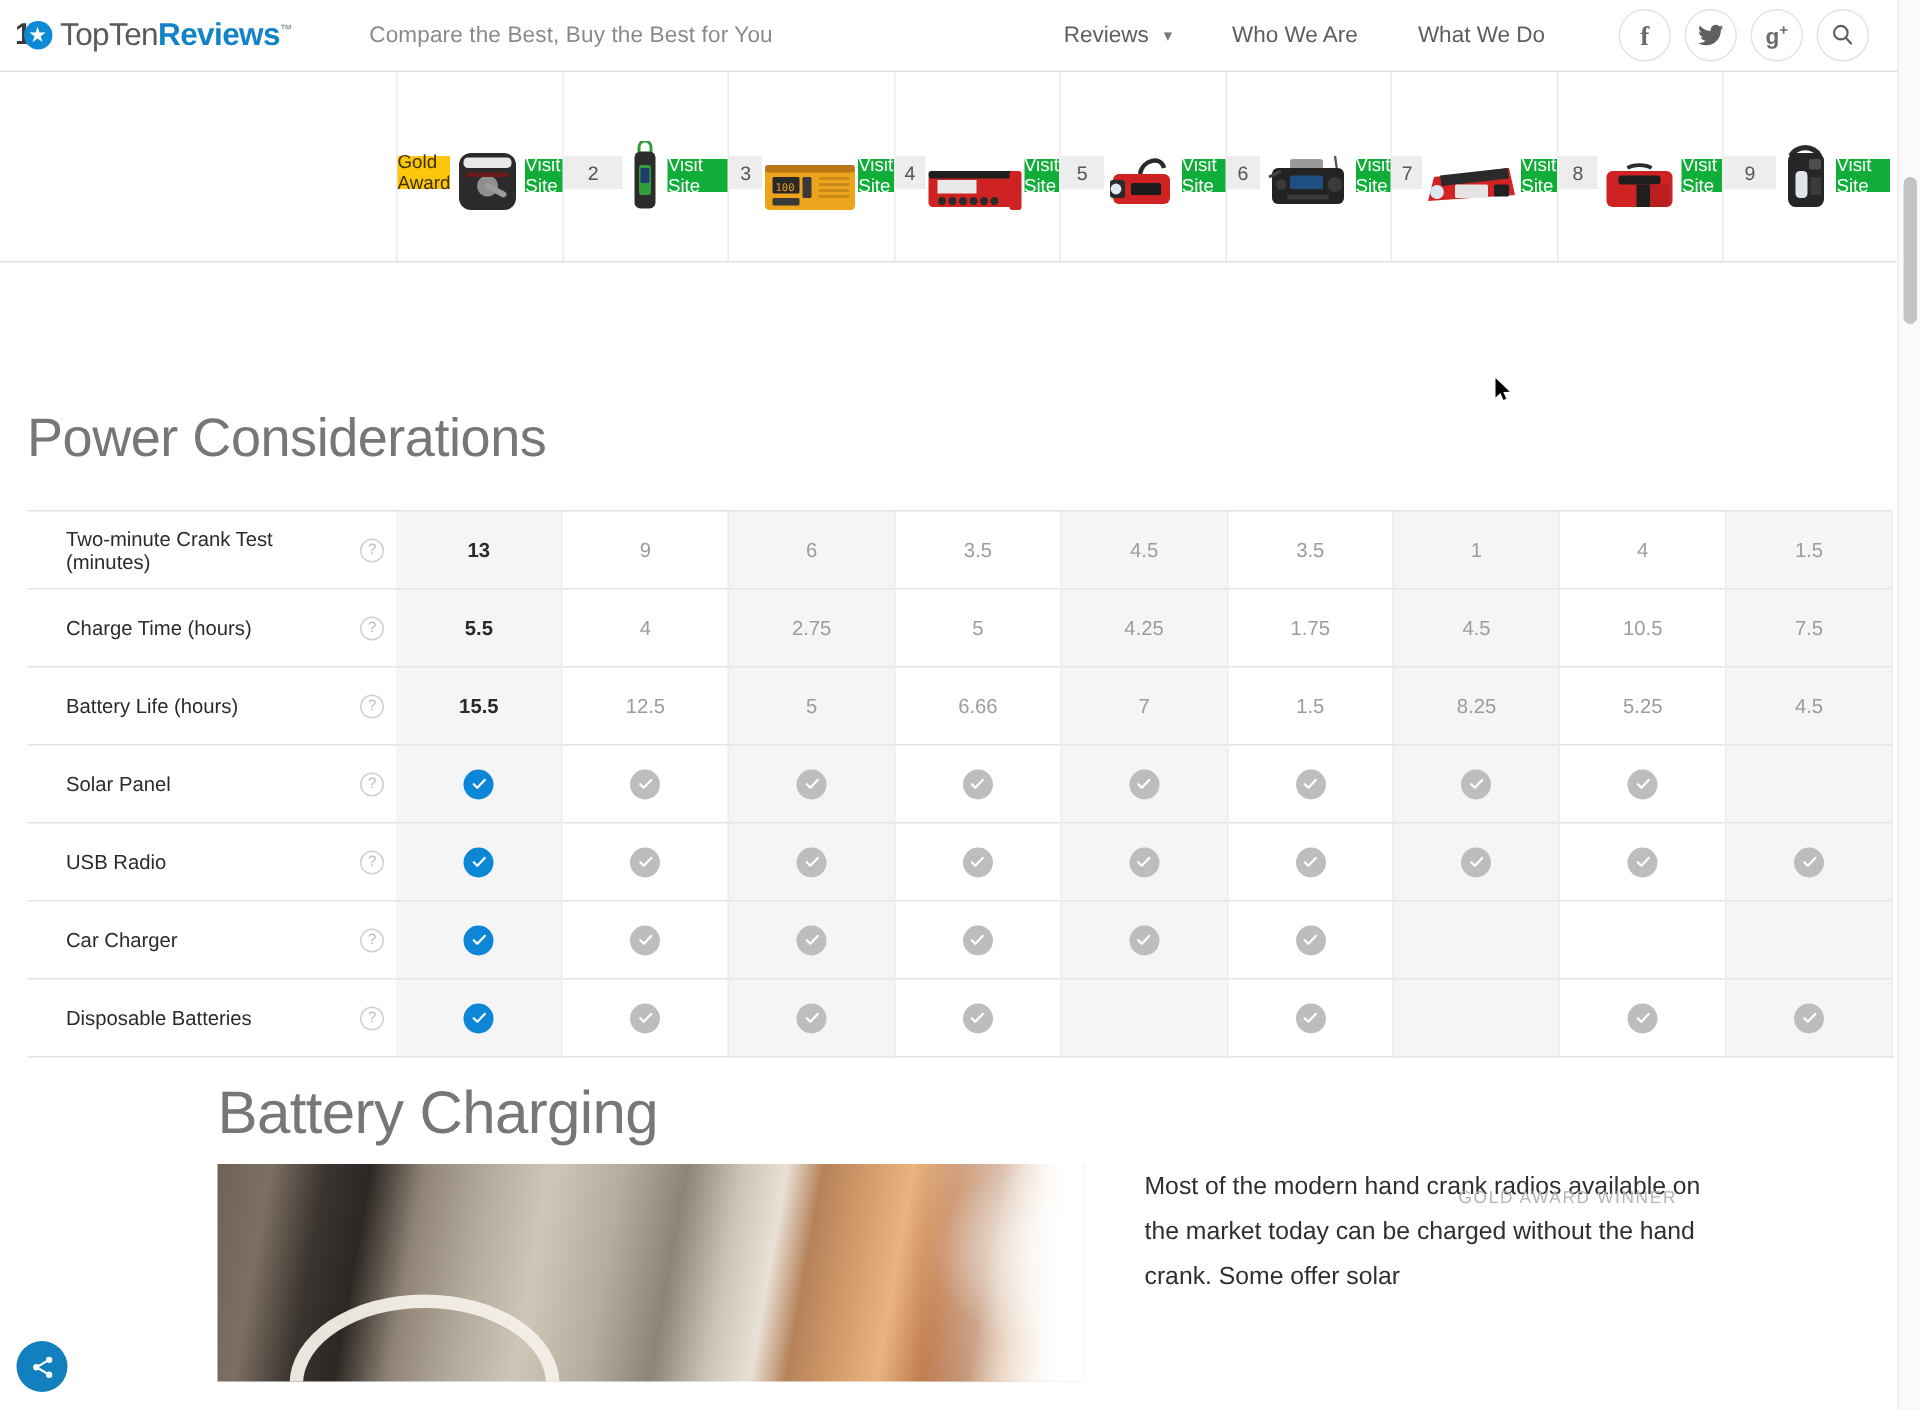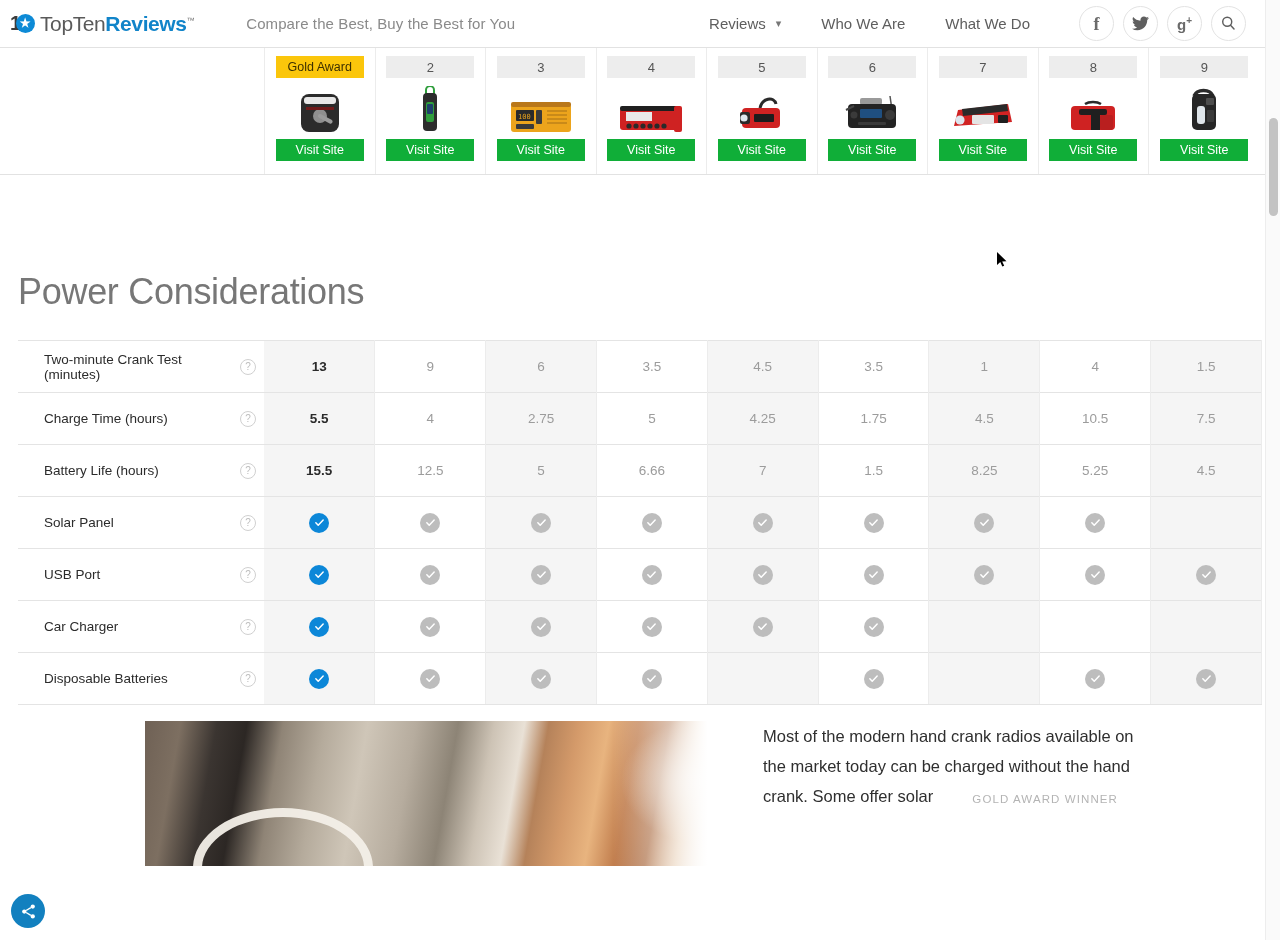--- a/index.html
+++ b/index.html
@@ -85,21 +85,20 @@
     width: 265px;
     border-right: 1px solid #ececec;
     flex: none;
   }
   .prod-cell {
     width: 110.5px;
     flex: none;
     border-right: 1px solid #ececec;
     padding-top: 8px;
     display: flex;
-    flex-direction: column;
     align-items: center;
     position: relative;
   }
   .prod-cell:last-child { border-right: none; }
   .rank-badge {
     width: 88px; height: 22px;
     background: #ededed;
     color: #555;
     font-size: 13px;
     display: flex; align-items: center; justify-content: center;
@@ -578,21 +577,21 @@
         <td class="c8"><span class="chk">
             <svg width="11" height="11" viewBox="0 0 12 12">
               <path d="M2 6.3 L4.6 8.9 L10 3.2" fill="none" stroke="#fff" stroke-width="1.6" stroke-linecap="round" stroke-linejoin="round"></path>
             </svg>
           </span></td>
         <td class="c9"></td>
       </tr>
       <tr>
         <td class="label-cell">
           <div class="label-inner">
-            <span>USB Port</span>
+            <span>USB Radio</span>
             <span class="help-icon">?</span>
           </div>
         </td>
         <td class="c1"><span class="chk blue">
             <svg width="11" height="11" viewBox="0 0 12 12">
               <path d="M2 6.3 L4.6 8.9 L10 3.2" fill="none" stroke="#fff" stroke-width="1.6" stroke-linecap="round" stroke-linejoin="round"></path>
             </svg>
           </span></td>
         <td class="c2"><span class="chk">
             <svg width="11" height="11" viewBox="0 0 12 12">
@@ -718,20 +717,21 @@
         <td class="c9"><span class="chk">
             <svg width="11" height="11" viewBox="0 0 12 12">
               <path d="M2 6.3 L4.6 8.9 L10 3.2" fill="none" stroke="#fff" stroke-width="1.6" stroke-linecap="round" stroke-linejoin="round"></path>
             </svg>
           </span></td>
       </tr>
     </tbody>
 </table>
 
 <div class="bc-wrap">
+  <div class="bc-title">Battery Charging</div>
   <div class="gold-winner">GOLD AWARD WINNER</div>
   <div class="bc-body">
     <div class="bc-photo">
       <div class="cable"></div>
       <div class="fade"></div>
     </div>
     <div class="bc-text">Most of the modern hand crank radios available on the market today can be charged without the hand crank. Some offer solar</div>
   </div>
 </div>
 

